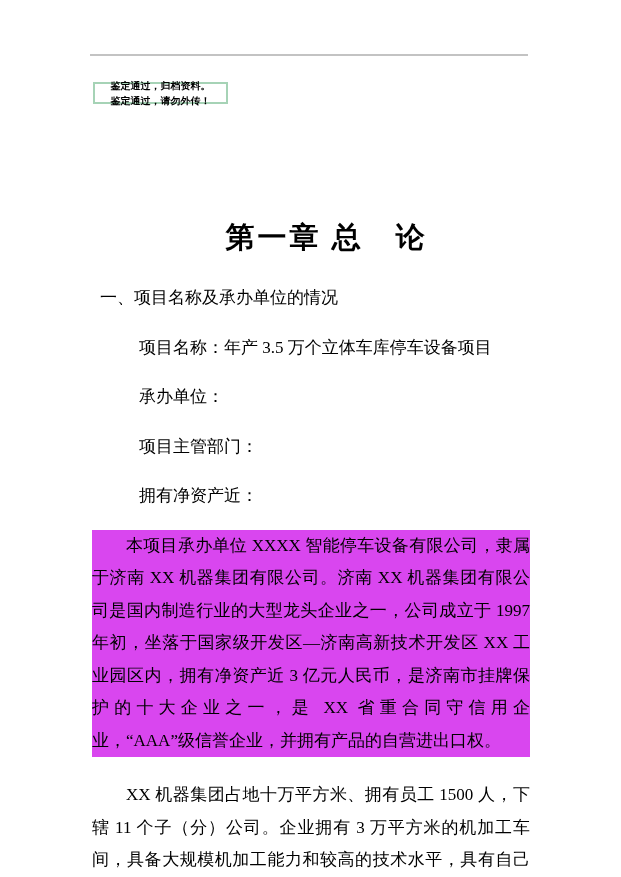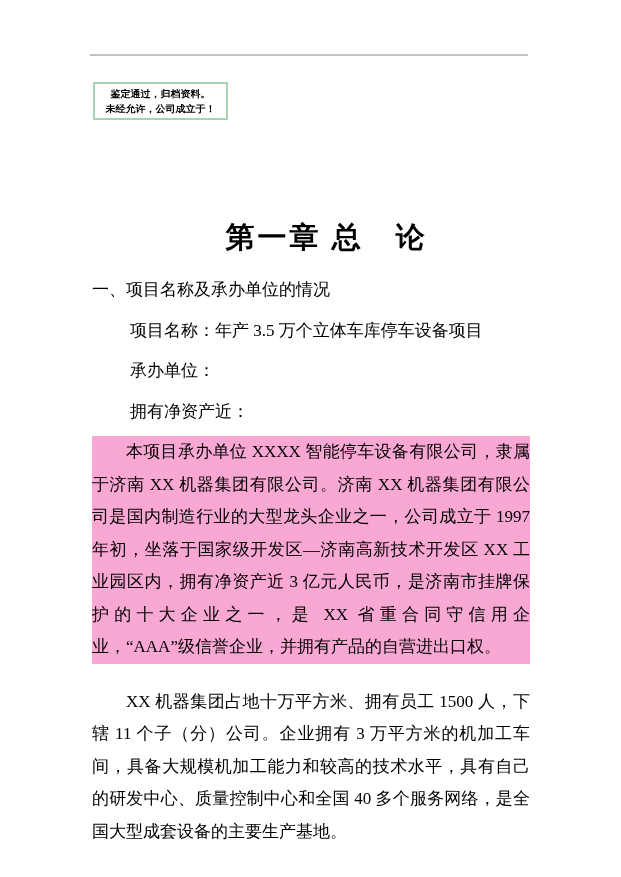--- a/index.html
+++ b/index.html
@@ -21,21 +21,21 @@
     top: 54px;
     width: 438px;
     height: 2px;
     background: #c3c3c3;
   }
   .watermark-box {
     position: absolute;
     left: 93px;
     top: 82px;
     width: 135px;
-    height: 38px;
+    height: 22px;
     border: 2px solid #a6d3b6;
     box-sizing: border-box;
     display: flex;
     flex-direction: column;
     justify-content: center;
     align-items: center;
     gap: 2px;
     background: #ffffff;
   }
   .watermark-line {
@@ -60,54 +60,55 @@
   .content {
     position: absolute;
     left: 92px;
     top: 274px;
     width: 438px;
     font-size: 17px;
     line-height: 32.5px;
     text-align: left;
   }
   .section-heading {
-    margin: 0;
+    margin: 8px;
     font-weight: normal;
     font-size: 17px;
   }
   .info-line {
-    margin: 8px;
+    margin: 17px;
     padding-left: 30px;
     white-space: nowrap;
   }
   .para {
     margin: 0;
     text-indent: 34px;
     text-align: justify;
   }
   .para.highlight {
-    background: #f9a8d4;
+    background: #d946ef;
     margin-top: 4px;
   }
   .para.plain {
     margin-top: 22px;
   }
 </style>
 </head>
 <body>
 
 <div class="top-rule"></div>
 
 <div class="watermark-box">
   <div class="watermark-line">鉴定通过，归档资料。</div>
-  <div class="watermark-line">未经允许，公司成立于！</div>
+  <div class="watermark-line">鉴定通过，请勿外传！</div>
 </div>
 
 <h1 class="doc-title">第一章 总　论</h1>
 
 <div class="content">
   <p class="section-heading">一、项目名称及承办单位的情况</p>
   <p class="info-line">项目名称：年产 3.5 万个立体车库停车设备项目</p>
   <p class="info-line">承办单位：</p>
+  <p class="info-line">项目主管部门：</p>
   <p class="info-line">拥有净资产近：</p>
   <p class="para highlight">本项目承办单位 XXXX 智能停车设备有限公司，隶属于济南 XX 机器集团有限公司。济南 XX 机器集团有限公司是国内制造行业的大型龙头企业之一，公司成立于 1997 年初，坐落于国家级开发区—济南高新技术开发区 XX 工业园区内，拥有净资产近 3 亿元人民币，是济南市挂牌保护的十大企业之一，是 XX 省重合同守信用企业，“AAA”级信誉企业，并拥有产品的自营进出口权。</p>
   <p class="para plain">XX 机器集团占地十万平方米、拥有员工 1500 人，下辖 11 个子（分）公司。企业拥有 3 万平方米的机加工车间，具备大规模机加工能力和较高的技术水平，具有自己的研发中心、质量控制中心和全国 40 多个服务网络，是全国大型成套设备的主要生产基地。</p>
 </div>
 
 </body></html>

